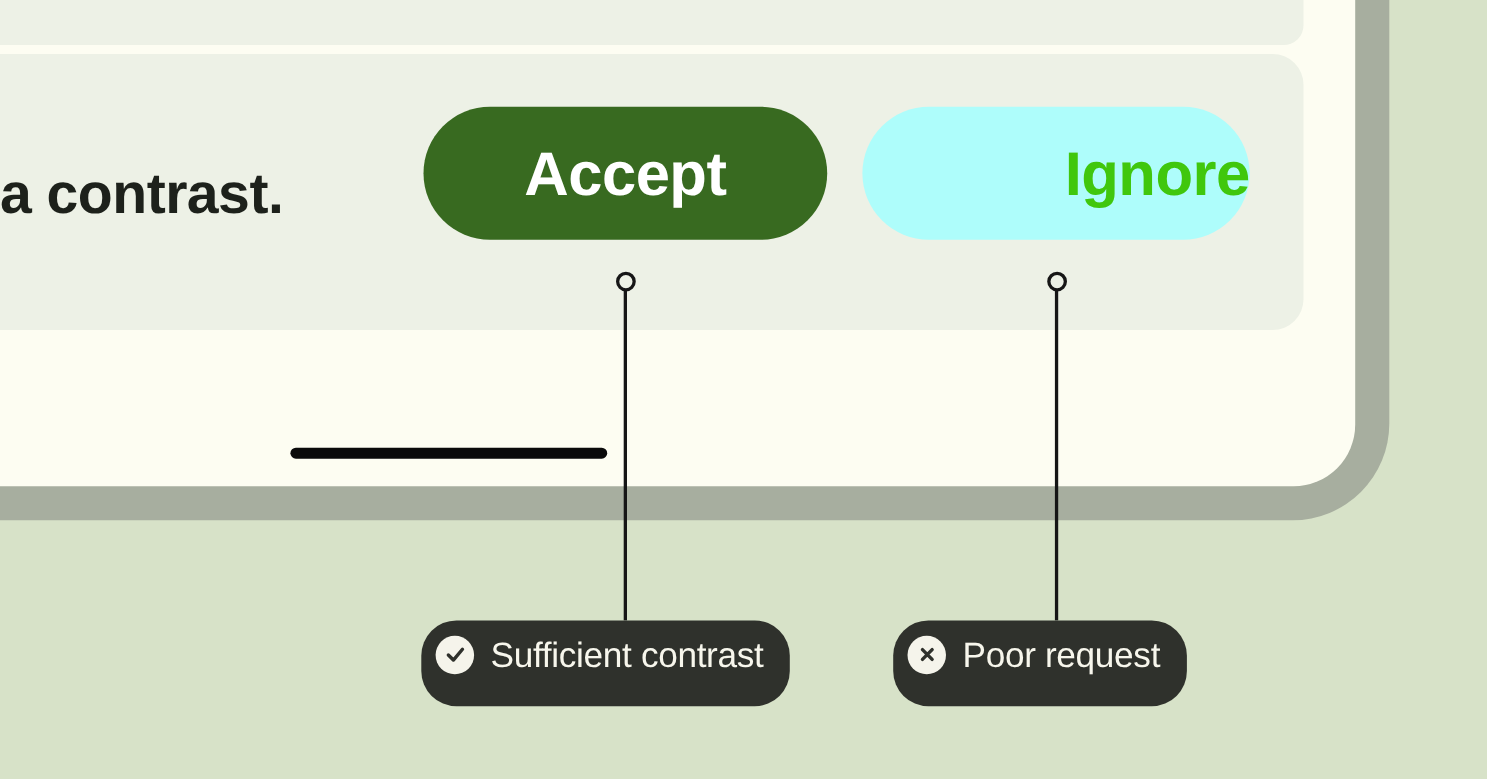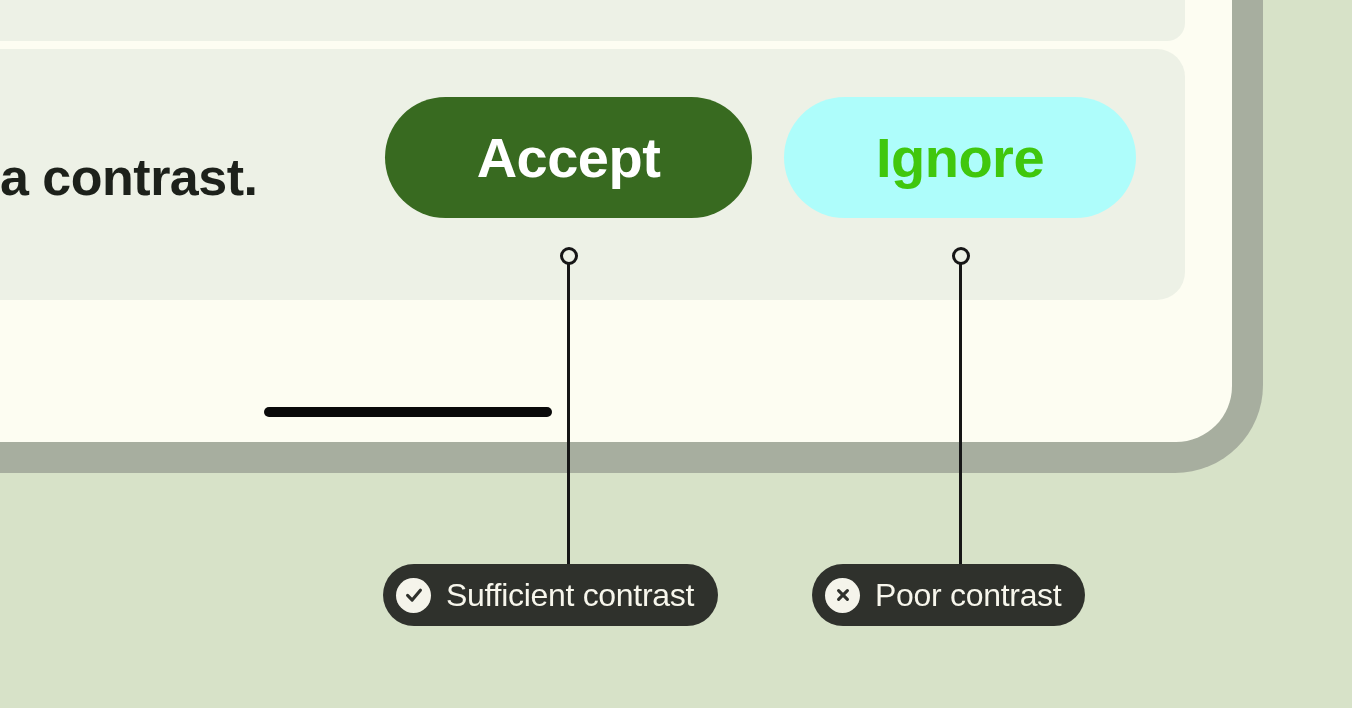--- a/index.html
+++ b/index.html
@@ -78,20 +78,21 @@
     left: 385px;
     width: 367px;
     background: var(--accept-bg, #386a20);
     color: var(--accept-text, #ffffff);
   }
   .btn-ignore {
     left: 784px;
     width: 352px;
     background: var(--ignore-bg, #aefdfb);
     color: var(--ignore-text, #40c70d);
+    justify-content: flex-end;
   }
 
   .home-bar {
     position: absolute;
     left: 264px; top: 407px;
     width: 288px; height: 10px;
     border-radius: 5px;
     background: var(--home-bar, #0a0a0a);
   }
 
@@ -119,21 +120,21 @@
   .callout {
     position: absolute;
     top: 564px;
     height: 62px;
     border-radius: 32px;
     background: var(--callout-bg, #2f312c);
     color: var(--callout-text, #f7f6ec);
     display: flex;
     align-items: center;
     gap: 15px;
-    padding: 0 24px 0 13px;
+    padding: 0 24px 16px 13px;
     font-size: 32px;
     font-weight: 500;
     letter-spacing: -0.3px;
     white-space: nowrap;
   }
   .callout-sufficient { left: 383px; }
   .callout-poor { left: 812px; }
 
   .callout-icon {
     width: 35px; height: 35px;
@@ -182,16 +183,16 @@
     </span>
     <span class="callout-label">Sufficient contrast</span>
   </div>
 
   <div class="callout callout-poor">
     <span class="callout-icon">
       <svg width="22" height="22" viewBox="0 0 24 24" fill="none" stroke="#2f312c" stroke-width="3.4" stroke-linecap="round" stroke-linejoin="round">
         <path d="M7.2 7.2 L16.8 16.8 M16.8 7.2 L7.2 16.8"></path>
       </svg>
     </span>
-    <span class="callout-label">Poor contrast</span>
+    <span class="callout-label">Poor request</span>
   </div>
 
 </div>
 
 </body></html>

